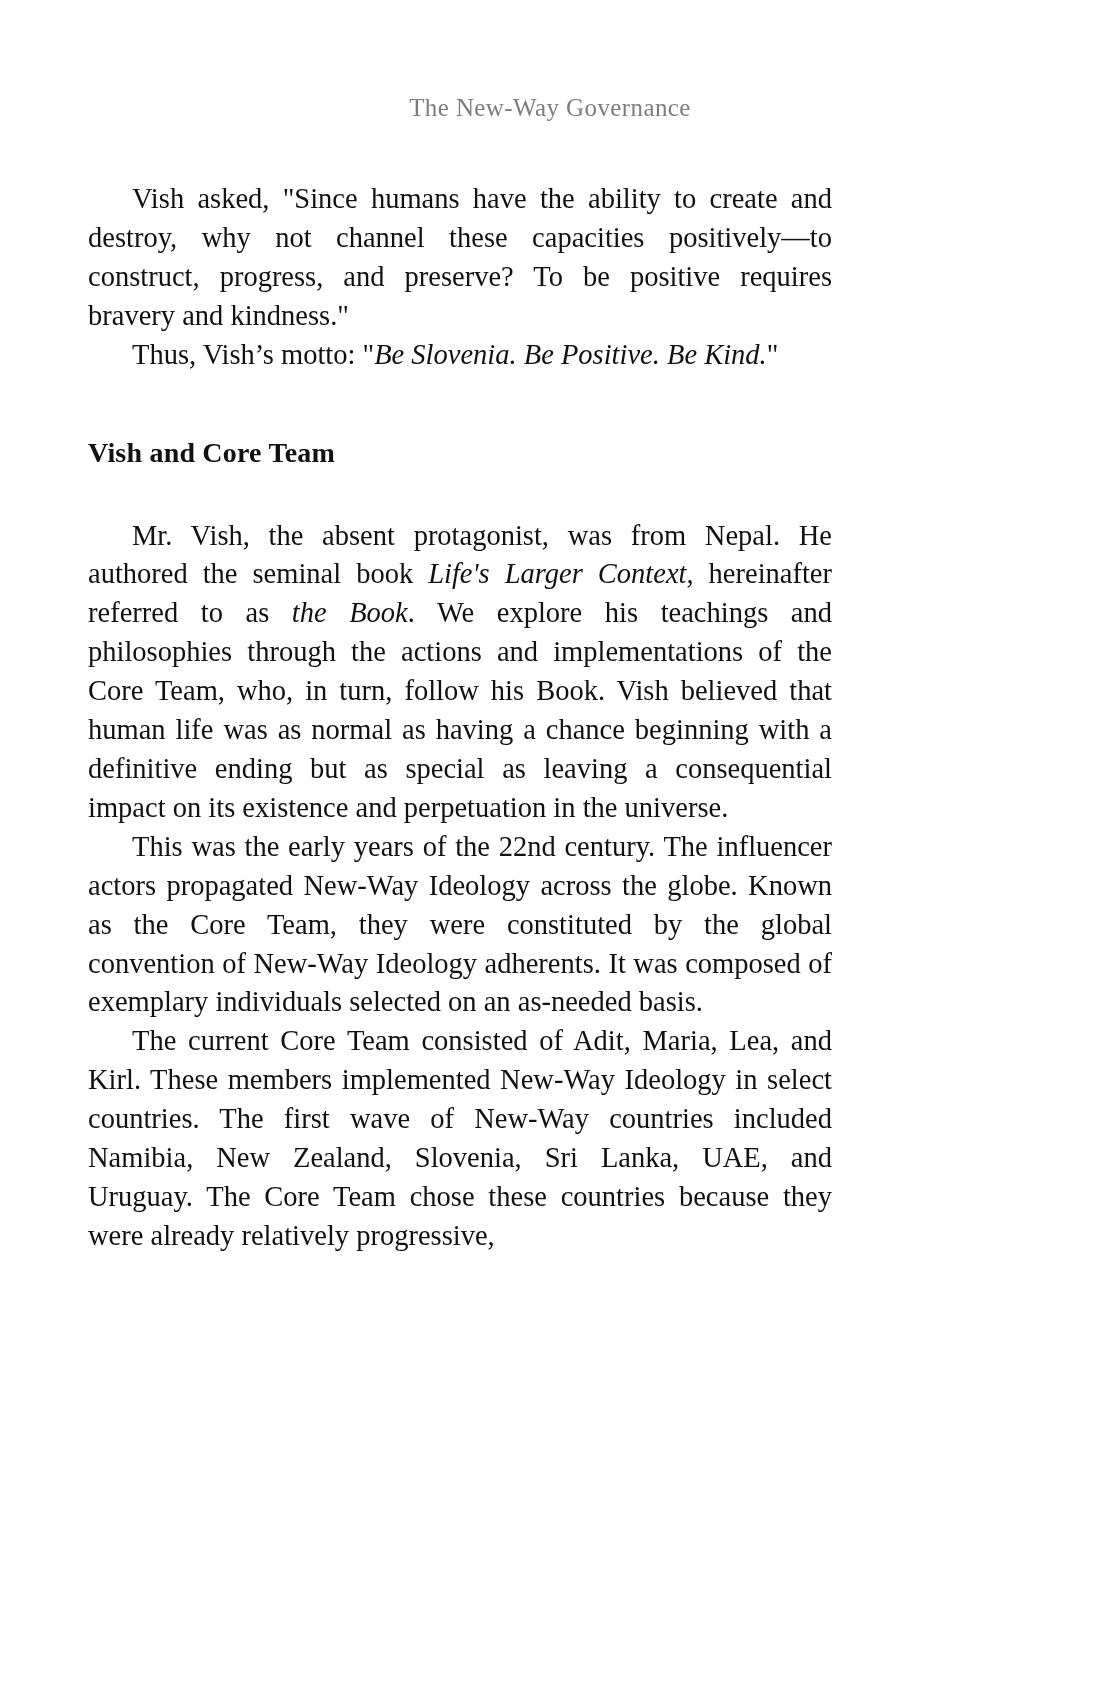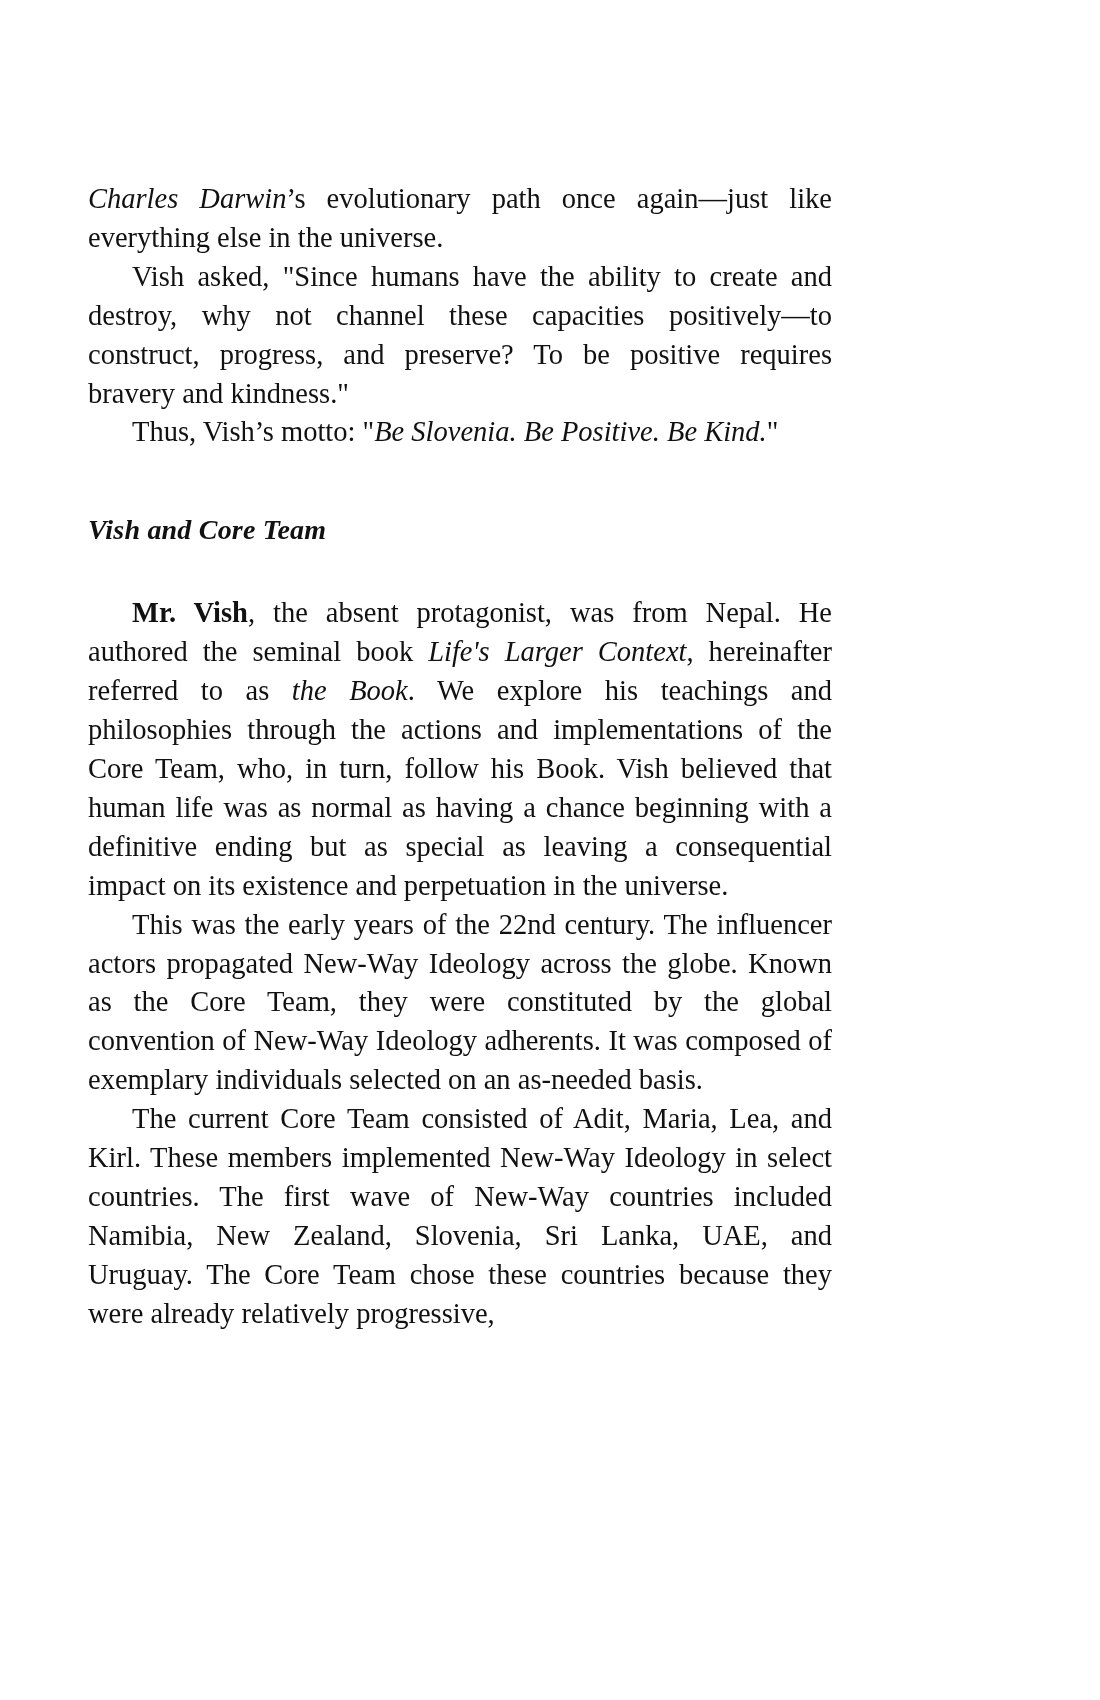--- a/index.html
+++ b/index.html
@@ -44,49 +44,48 @@
     line-height: 38.9px;
     text-align: justify;
     text-justify: inter-word;
     hyphens: none;
     font-family: "Liberation Serif", "DejaVu Serif", serif;
   }
   p.body.indent {
     text-indent: 44px;
   }
   .it { font-style: italic; }
-  .bd { font-weight: bold; }
+  .bd { font-weight: normal; }
   h2.section-heading {
     margin: 0;
     font-size: 28px;
-    font-style: italic;
     font-weight: bold;
     text-align: left;
     font-family: "Liberation Serif", "DejaVu Serif", serif;
     letter-spacing: 0.2px;
   }
   .gap-before-heading { height: 62px; }
   .gap-after-heading { height: 48px; }
   
   p.body::after {
     content: "";
     display: inline-block;
     width: 100%;
   }
   p.body.no-stretch::after { display: none; }
 </style>
 </head>
 <body>
 
 <div class="page">
 
+  <div class="running-head">The New-Way Governance</div>
 
   <div class="text-block">
 
-    <p class="body no-stretch"><span class="it">Charles Darwin</span><span>’s evolutionary path once again—just like everything else in the universe.</span></p>
 
     <p class="body indent no-stretch">Vish asked, "Since humans have the ability to create and destroy, why not channel these capacities positively—to construct, progress, and preserve? To be positive requires bravery and kindness."</p>
 
     <p class="body indent no-stretch"><span>Thus, Vish’s motto: "</span><span class="it">Be Slovenia. Be Positive. Be Kind.</span><span>"</span></p>
 
     <div class="gap-before-heading"></div>
 
     <h2 class="section-heading">Vish and Core Team</h2>
 
     <div class="gap-after-heading"></div>

